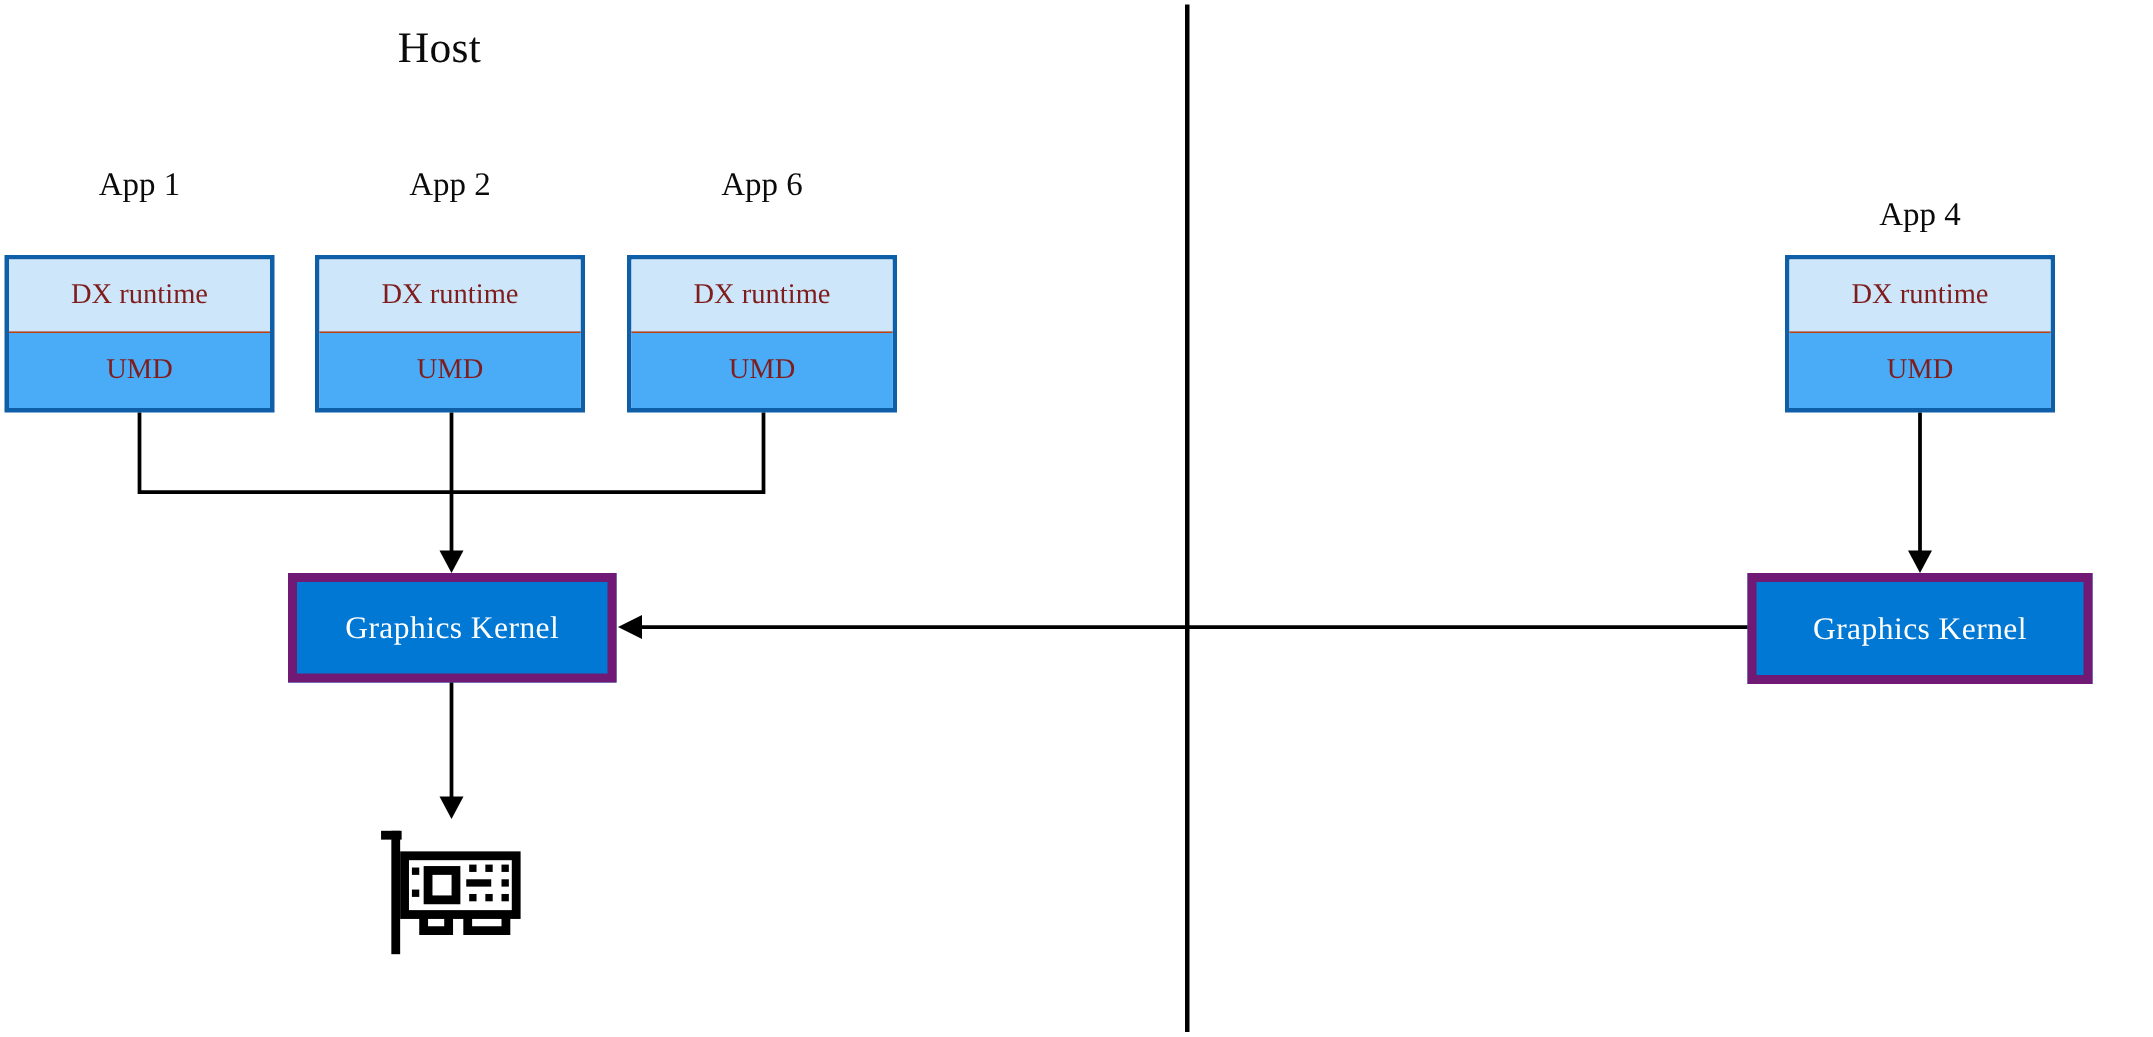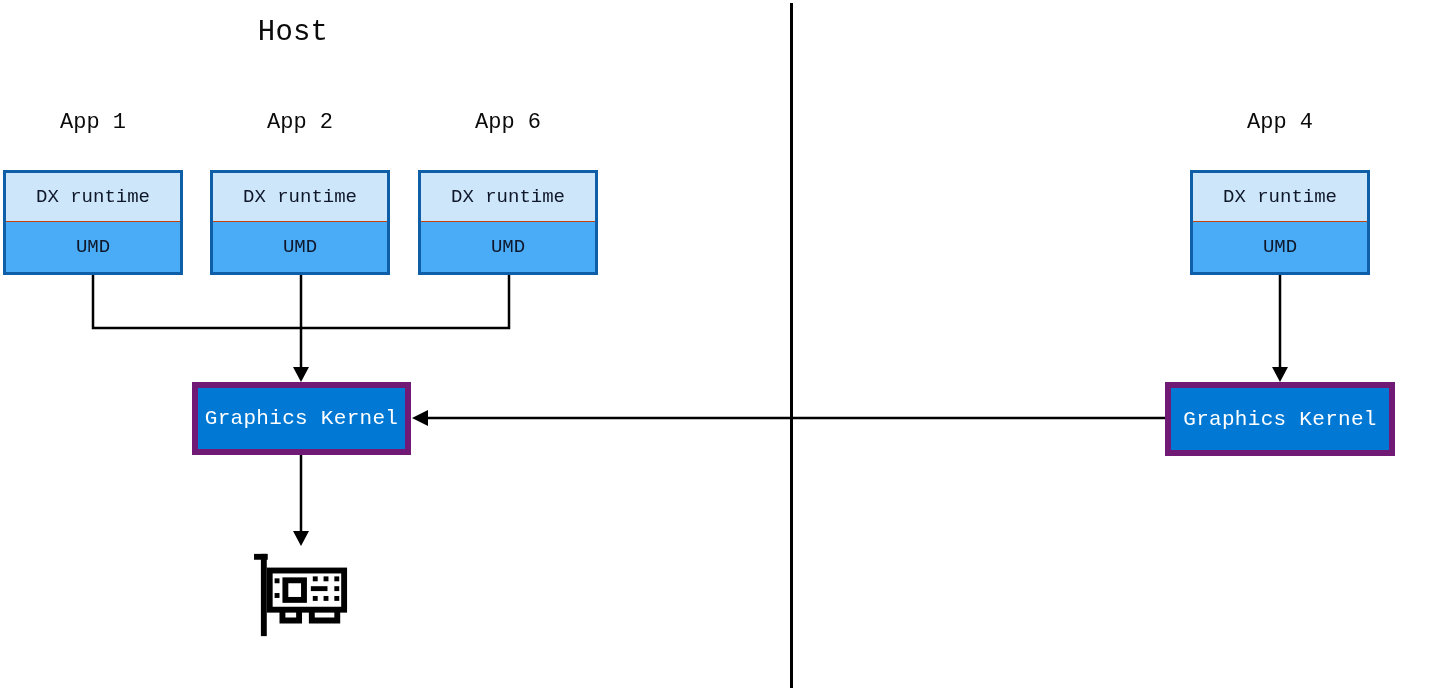--- a/index.html
+++ b/index.html
@@ -2,21 +2,21 @@
 <html><head>
 <meta charset="utf-8">
 <style>
   * { margin: 0; padding: 0; box-sizing: border-box; }
   html, body { background: #ffffff; }
   .canvas {
     position: relative;
     width: 1435px;
     height: 691px;
     background: #ffffff;
-    font-family: Liberation Mono, monospace;
+    font-family: Liberation Serif, serif;
     overflow: hidden;
     color: #000000;
   }
   .section-title {
     position: absolute;
     top: 16px;
     font-size: 29px;
     font-weight: 400;
     color: #0b0b0b;
     text-align: center;
@@ -30,40 +30,40 @@
     top: 110px;
     width: 180px;
     text-align: center;
     font-size: 22px;
     font-weight: 400;
     color: #0b0b0b;
   }
   .label-app1 { left: 3px; }
   .label-app2 { left: 210px; }
   .label-app3 { left: 418px; }
-  .label-app4 { left: 1190px; }
+  .label-app4 { left: 1190px; margin-top: 20px; }
 
   .app-stack {
     position: absolute;
     top: 170px;
     width: 180px;
     height: 105px;
     border: 3px solid #0e5fa8;
   }
   .stack-app1 { left: 3px; }
   .stack-app2 { left: 210px; }
   .stack-app3 { left: 418px; }
   .stack-app4 { left: 1190px; }
 
   .layer {
     display: flex;
     align-items: center;
     justify-content: center;
     font-size: 19px;
-    color: #0f172a;
+    color: #7f1d1d;
   }
   .layer-dx { background: #cde6f9; height: 48px; }
   .layer-umd { background: #4aacf7; height: 51px; border-top: 1px solid #c2410c; }
 
   .kernel {
     position: absolute;
     background: #0078d4;
     border: 6px solid #701a75;
     color: #ffffff;
     font-size: 21px;

